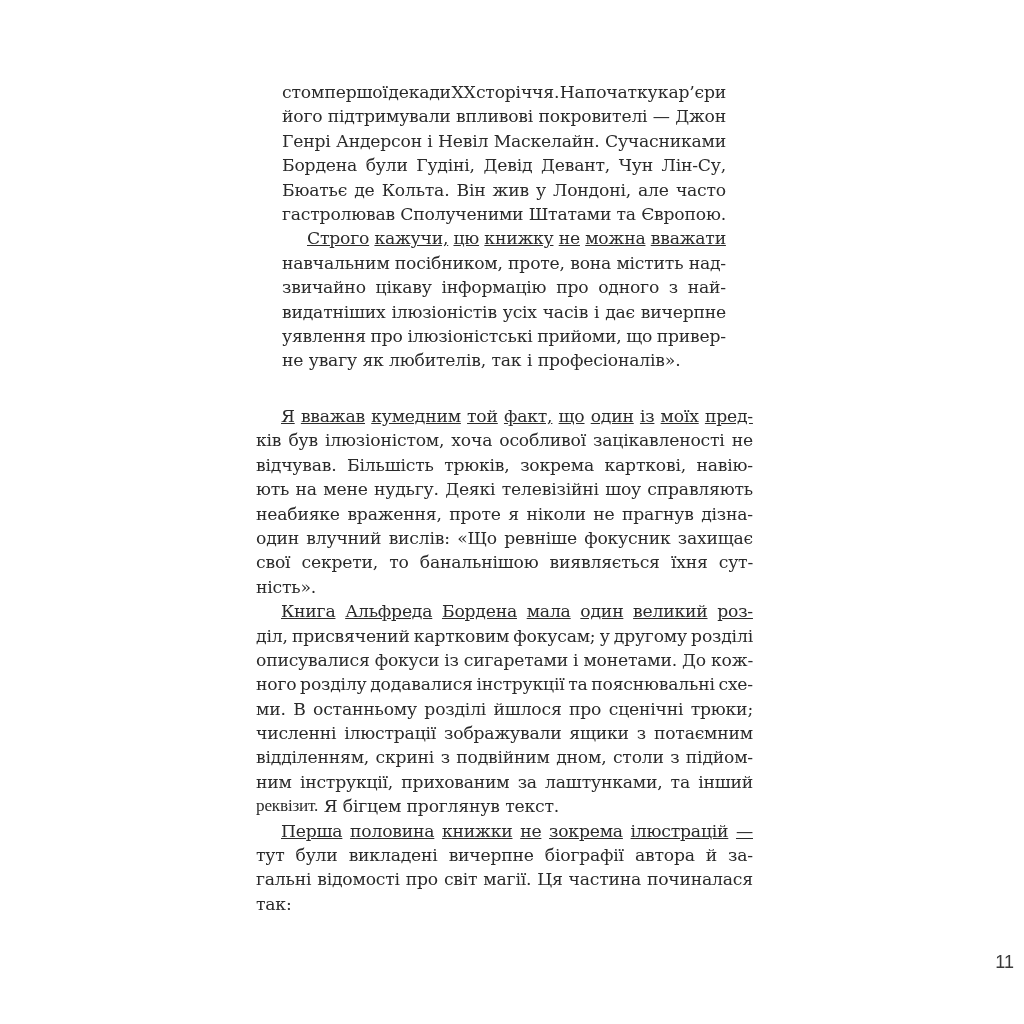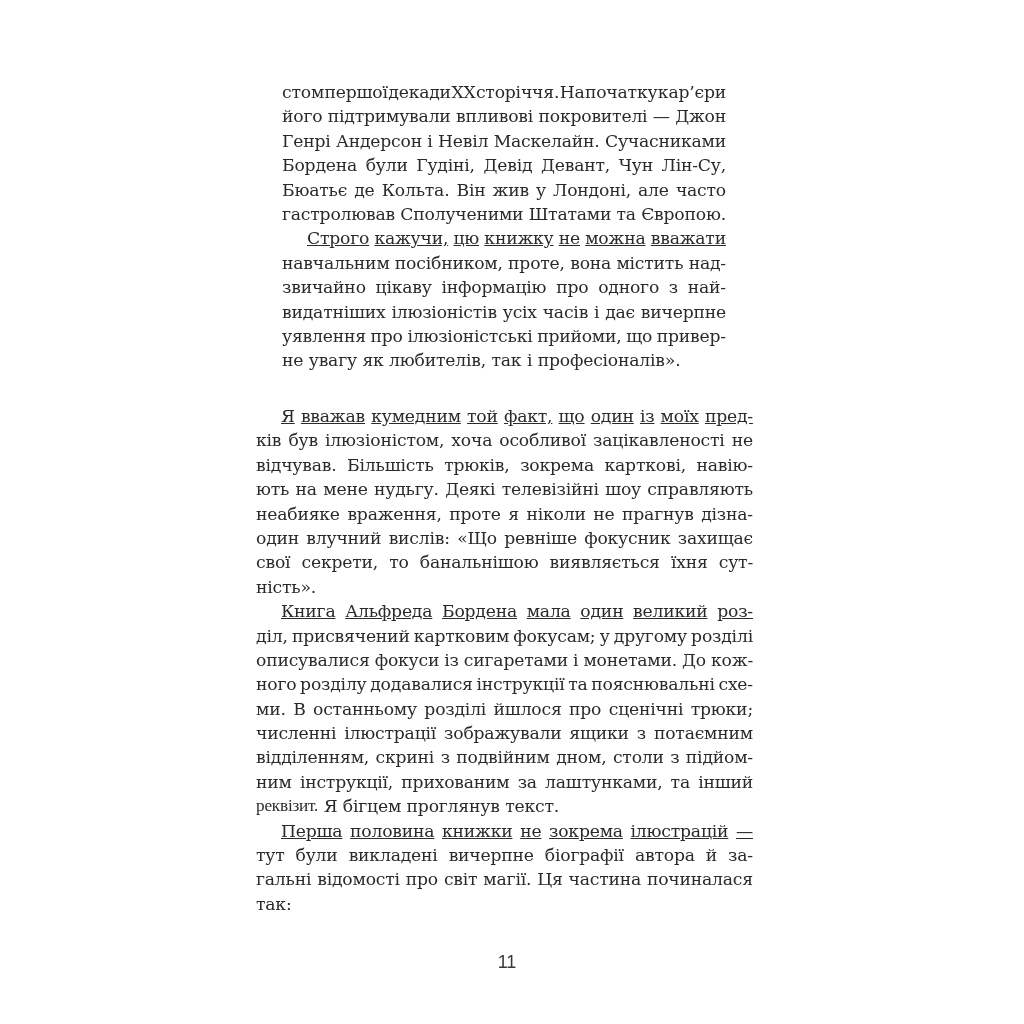--- a/index.html
+++ b/index.html
@@ -48,21 +48,21 @@
     }
     .jline.indent {
       padding-left: 25px;
       text-decoration: underline;
     }
     .page-number {
       position: absolute;
       left: 0;
       width: 1014px;
       top: 952px;
-      text-align: center;
+      text-align: right;
       font-family: "Liberation Sans", "DejaVu Sans", sans-serif;
       font-size: 18px;
       font-weight: 300;
       color: #3a3a3a;
     }
   </style>
 </head>
 <body>
 
 <div class="page">

